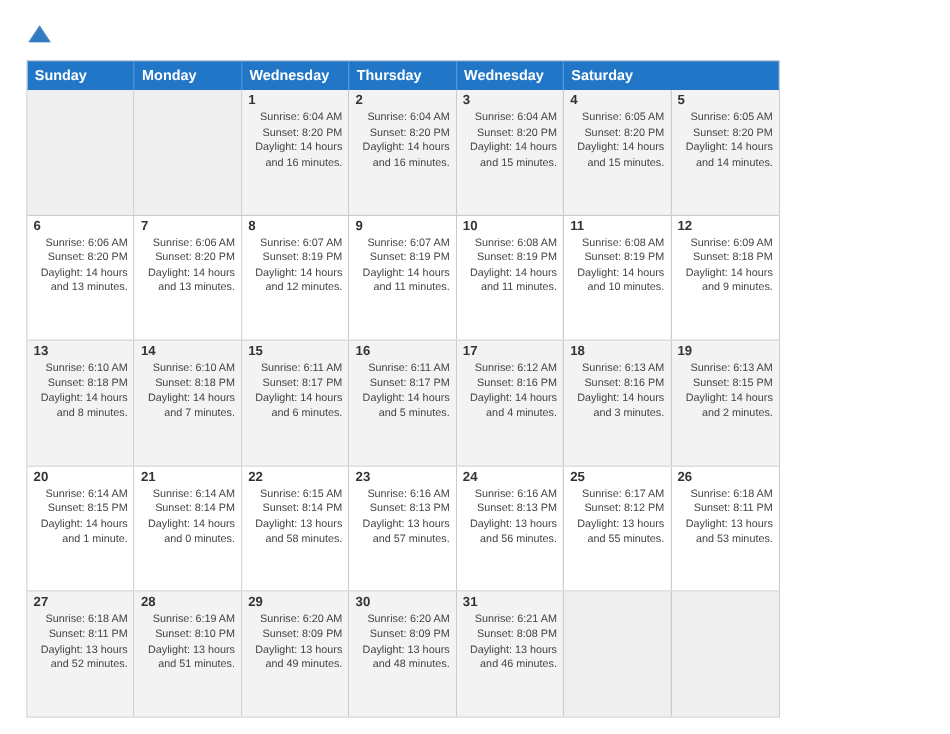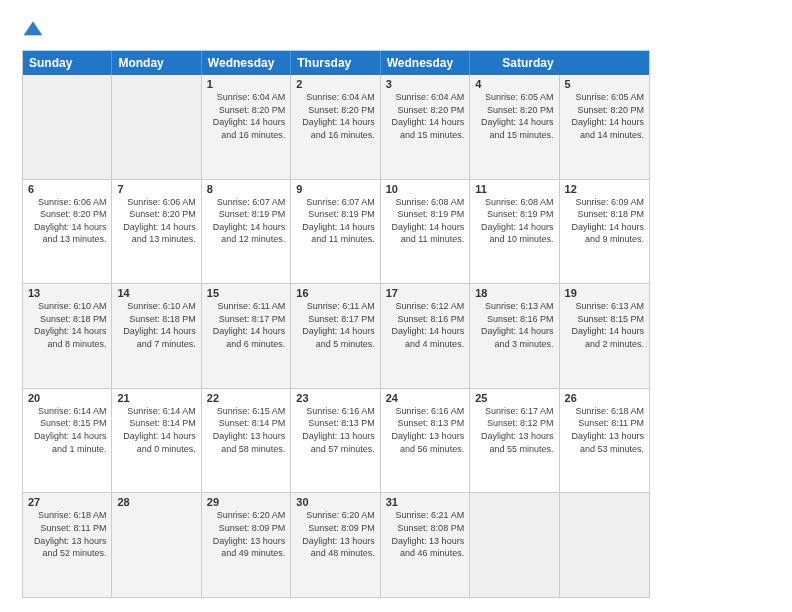--- a/index.html
+++ b/index.html
@@ -58,21 +58,21 @@
       background: #2176c7;
     }
     .cal-header-cell {
       color: #fff;
       font-size: 12px;
       font-weight: bold;
       padding: 5px 6px;
       text-align: left;
       border-right: 1px solid #4a9adf;
     }
-    .cal-header-cell:last-child { border-right: none; text-align: right; }
+    .cal-header-cell:last-child { border-right: none; }
     .cal-body {
       display: flex;
       flex-direction: column;
       flex: 1;
     }
     .cal-row {
       display: grid;
       grid-template-columns: repeat(7, 1fr);
       flex: 1;
       border-top: 1px solid #ccc;
@@ -305,20 +305,23 @@
         </div>
         <div class="cal-row">
           <div class="cal-cell alt-row">
             <span class="day-num">27</span>
             <div class="day-info" style="white-space: pre-line;">Sunrise: 6:18 AM
 Sunset: 8:11 PM
 Daylight: 13 hours and 52 minutes.</div>
           </div>
           <div class="cal-cell alt-row">
             <span class="day-num">28</span>
+            <div class="day-info" style="white-space: pre-line;">Sunrise: 6:19 AM
+Sunset: 8:10 PM
+Daylight: 13 hours and 51 minutes.</div>
           </div>
           <div class="cal-cell alt-row">
             <span class="day-num">29</span>
             <div class="day-info" style="white-space: pre-line;">Sunrise: 6:20 AM
 Sunset: 8:09 PM
 Daylight: 13 hours and 49 minutes.</div>
           </div>
           <div class="cal-cell alt-row">
             <span class="day-num">30</span>
             <div class="day-info" style="white-space: pre-line;">Sunrise: 6:20 AM

